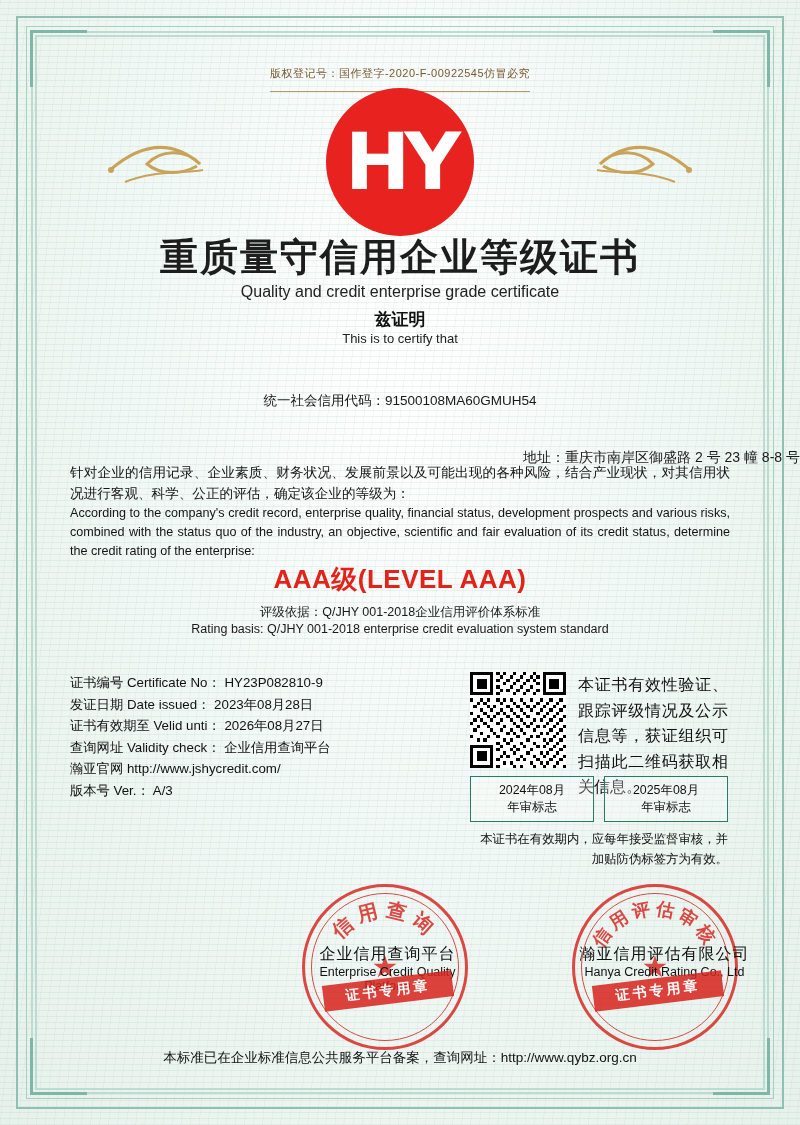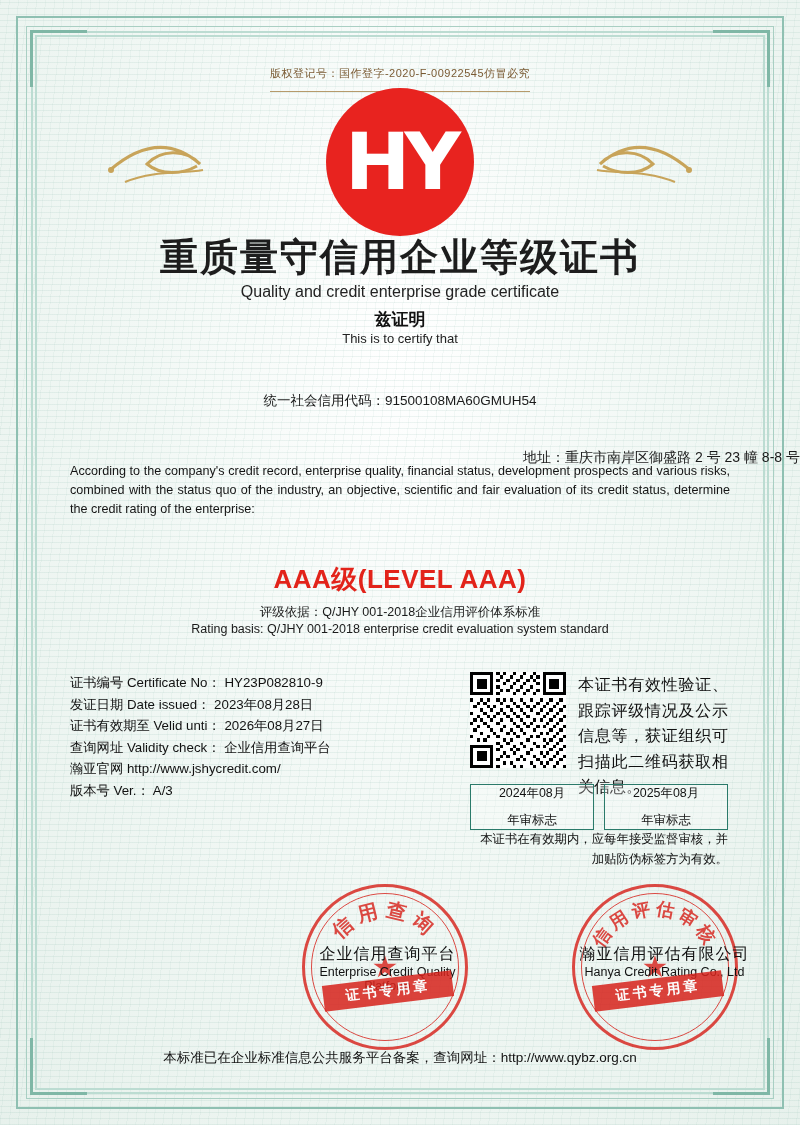--- a/index.html
+++ b/index.html
@@ -141,22 +141,22 @@
     position:absolute;top:672px;left:578px;width:150px;
     font-size:16px;line-height:1.6;color:#111;text-align:justify;
   }
 
   .stamp-boxes{
     position:absolute;top:776px;left:470px;width:258px;
     display:flex;justify-content:space-between;
   }
   .stamp-box{
     width:122px;height:44px;border:1px solid #2a7a6a;
-    display:flex;flex-direction:column;align-items:center;justify-content:space-between;
-    font-size:12.4px;color:#111;line-height:1.35;background:rgba(255,255,255,.25);margin-top:8px;
+    display:flex;flex-direction:column;align-items:center;justify-content:center;
+    font-size:12.4px;color:#111;line-height:1.35;background:rgba(255,255,255,.25);
   }
   .annual-note{
     position:absolute;top:830px;left:470px;width:258px;
     font-size:12.4px;line-height:1.6;color:#111;text-align:right;
   }
 
   .seal{
     position:absolute;width:160px;height:160px;border-radius:50%;
     border:3px solid #d7231c;opacity:.82;
   }
@@ -232,20 +232,21 @@
     </div>
 
     <div class="title-cn">重质量守信用企业等级证书</div>
     <div class="title-en">Quality and credit enterprise grade certificate</div>
     <div class="certify-cn">兹证明</div>
     <div class="certify-en">This is to certify that</div>
     <div class="credit-code">统一社会信用代码：91500108MA60GMUH54</div>
     <div class="address">地址：重庆市南岸区御盛路 2 号 23 幢 8-8 号</div>
 
     <div class="para">
+      <div>针对企业的信用记录、企业素质、财务状况、发展前景以及可能出现的各种风险，结合产业现状，对其信用状况进行客观、科学、公正的评估，确定该企业的等级为：</div>
       <div class="en">According to the company's credit record, enterprise quality, financial status, development prospects and various risks, combined with the status quo of the industry, an objective, scientific and fair evaluation of its credit status, determine the credit rating of the enterprise:</div>
     </div>
 
     <div class="level">AAA级(LEVEL AAA)</div>
     <div class="basis-cn">评级依据：Q/JHY 001-2018企业信用评价体系标准</div>
     <div class="basis-en">Rating basis: Q/JHY 001-2018 enterprise credit evaluation system standard</div>
 
     <div class="info">
       <div class="row">
         <span class="k">证书编号</span>

